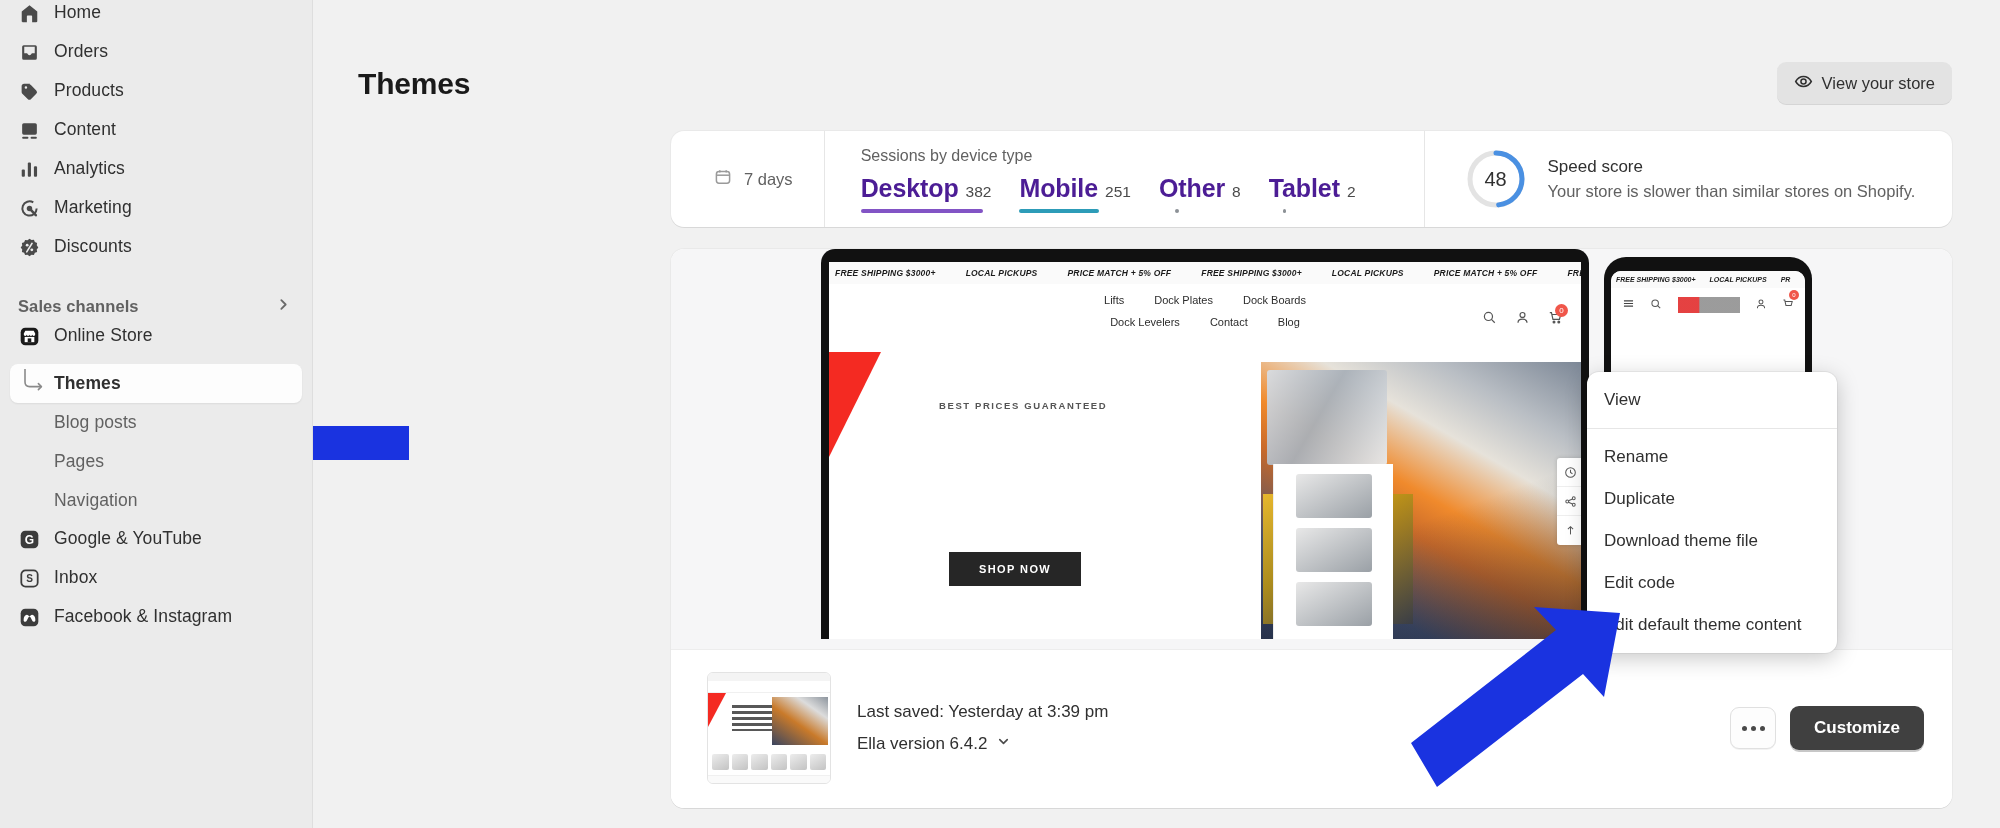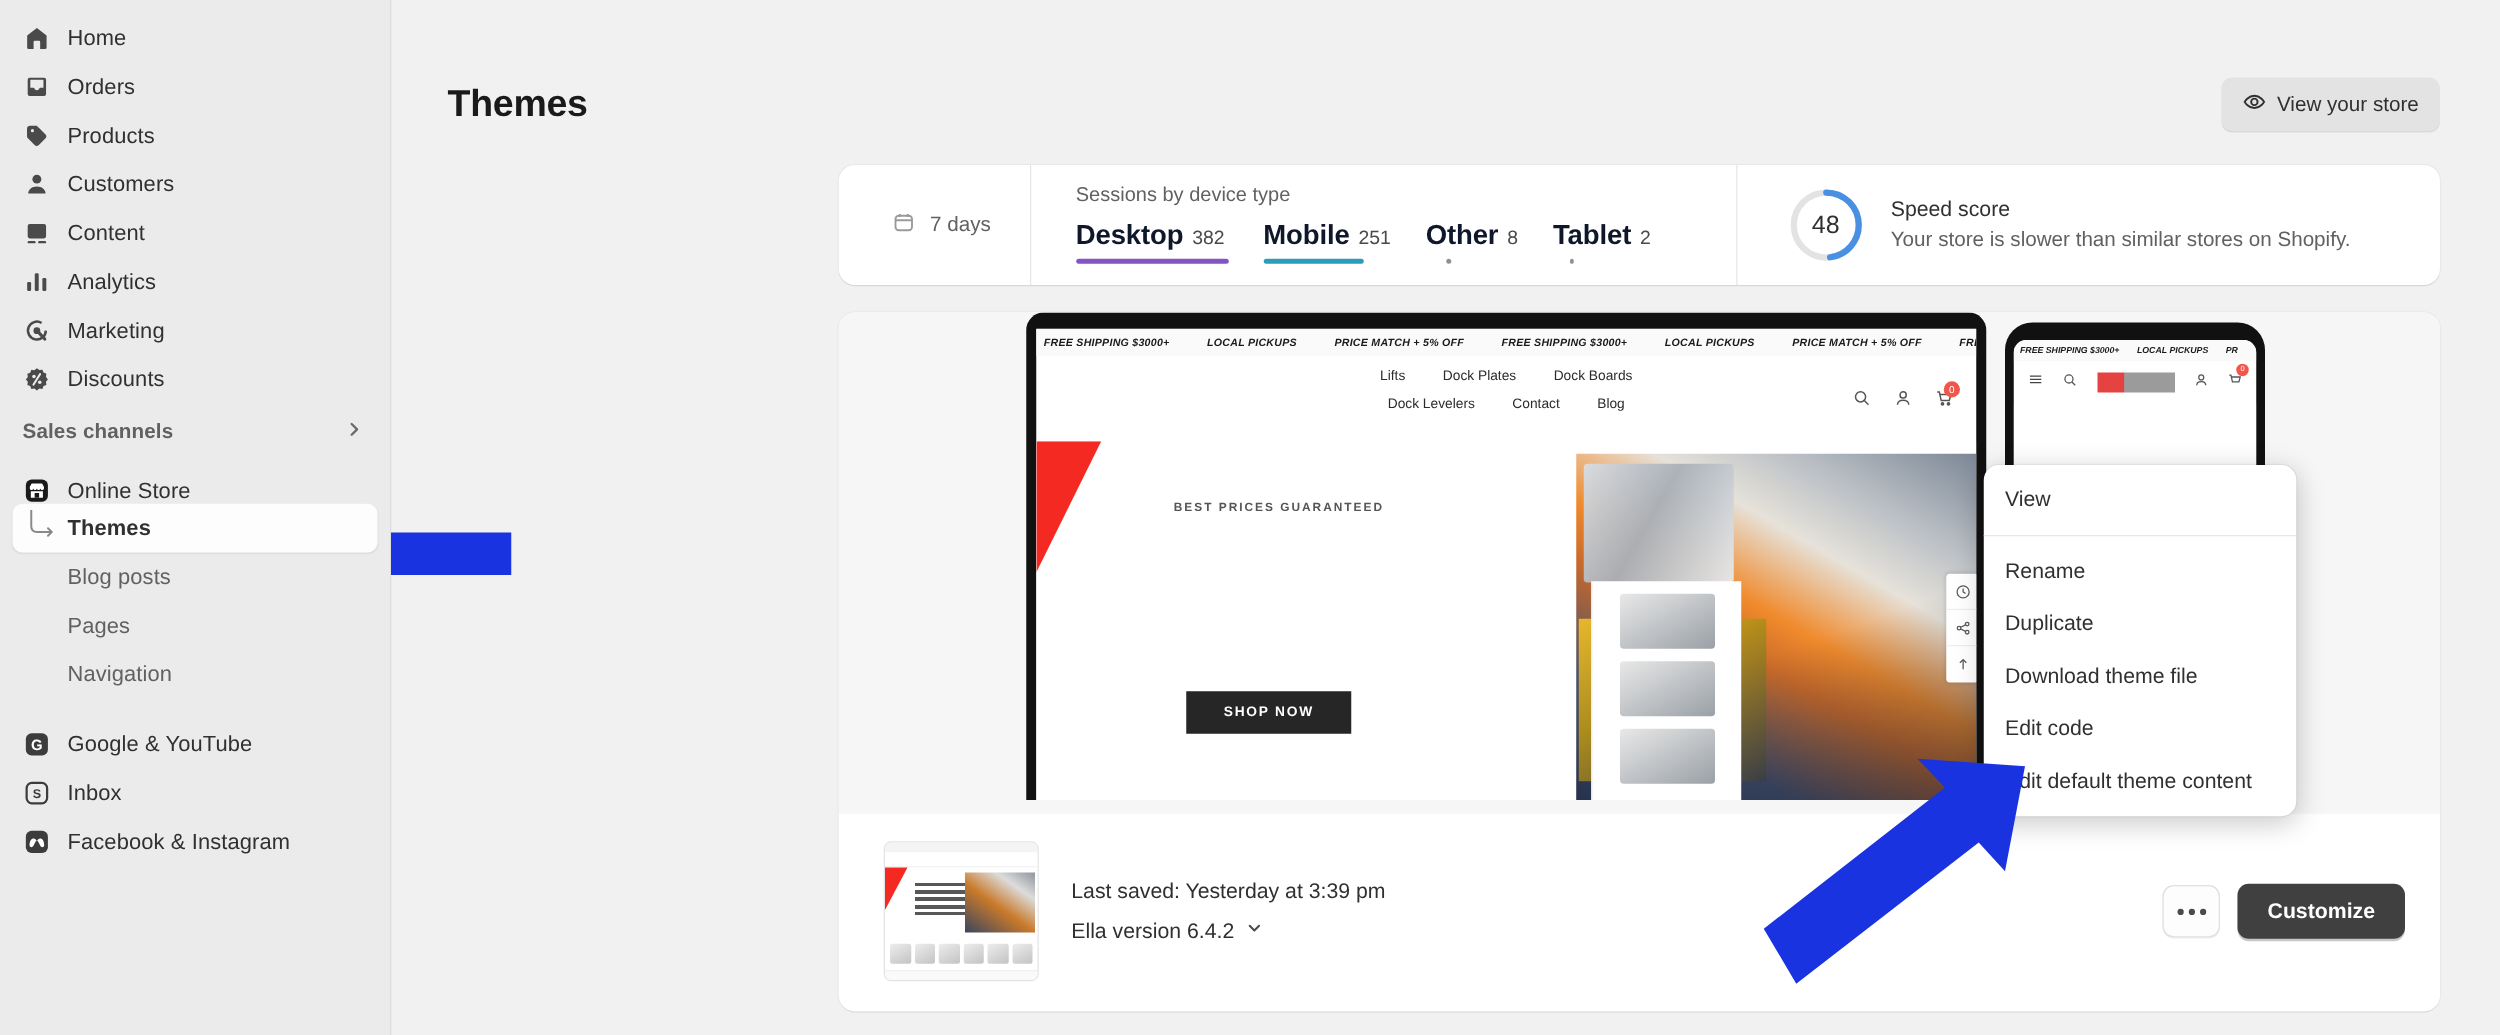--- a/index.html
+++ b/index.html
@@ -16,21 +16,21 @@
   .sidebar {
     width: 313px; height: 828px;
     background: #ebebeb;
     border-right: 1px solid #dedede;
     padding-top: 2px;
     flex: 0 0 313px;
     position: relative;
     z-index: 2;
   }
   .nav-item {
-    display: flex; align-items: flex-end;
+    display: flex; align-items: flex-start;
     height: 39px;
     margin: 0 10px;
     padding-left: 8px;
     border-radius: 8px;
     gap: 14px;
     cursor: pointer;
     color: #303030;
   }
   .nav-item .ico { width: 22px; height: 22px; display: flex; align-items: center; justify-content: center; flex: 0 0 22px; }
   .nav-item .ico svg { display: block; }
@@ -108,21 +108,21 @@
     border-right: 1px solid #e6e6e6;
     flex: 0 0 auto;
   }
   .stat-range .txt { font-size: 16.5px; color: #616161; }
 
   .sessions-block { padding: 16px 0 0 36px; flex: 0 0 auto; }
   .sessions-title { font-size: 16px; color: #616161; margin-bottom: 9px; }
   .device-row { display: flex; align-items: flex-end; gap: 28px; }
   .device { display: flex; flex-direction: column; gap: 6px; }
   .device .line1 { display: flex; align-items: baseline; gap: 7px; }
-  .device .dname { font-size: 22px; color: #0f172a; font-weight: 650; letter-spacing: -.1px; }
+  .device .dname { font-size: 25px; color: #4c1d95; font-weight: 650; letter-spacing: -.1px; }
   .device .dval { font-size: 15.5px; color: #4a4a4a; }
   .device .bar { height: 4px; border-radius: 2px; }
 
   .speed-block {
     display: flex; align-items: center; gap: 21px;
     margin-left: 68px;
     padding-left: 40px;
     border-left: 1px solid #e6e6e6;
     flex: 0 0 auto;
   }
@@ -378,29 +378,20 @@
 
     <div class="nav-item">
       <span class="ico">
         <svg width="21" height="21" viewBox="0 0 20 20" fill="#4a4a4a">
             <path d="M10.4 2.5H4.8c-1.3 0-2.3 1-2.3 2.3v5.6c0 .6.24 1.2.67 1.63l5.1 5.1a2.3 2.3 0 0 0 3.26 0l4.9-4.9a2.3 2.3 0 0 0 0-3.26l-5.1-5.1a2.3 2.3 0 0 0-1.63-.67h.7zM6.6 7.4a1.2 1.2 0 1 1 0-2.4 1.2 1.2 0 0 1 0 2.4z"></path>
           </svg>
       </span>
       <span class="lbl">Products</span>
     </div>
 
-    <div class="nav-item">
-      <span class="ico">
-        <svg width="21" height="21" viewBox="0 0 20 20" fill="#4a4a4a">
-            <circle cx="10" cy="6" r="3.4"></circle>
-            <path d="M3.4 17c0-3.3 2.95-5.4 6.6-5.4s6.6 2.1 6.6 5.4H3.4z"></path>
-          </svg>
-      </span>
-      <span class="lbl">Customers</span>
-    </div>
 
     <div class="nav-item">
       <span class="ico">
         <svg width="21" height="21" viewBox="0 0 20 20" fill="#4a4a4a">
           <path d="M3 4.6A1.6 1.6 0 0 1 4.6 3h10.8A1.6 1.6 0 0 1 17 4.6v7.8a1.6 1.6 0 0 1-1.6 1.6H4.6A1.6 1.6 0 0 1 3 12.4V4.6zm2.1 6.6 2.4-2.7 1.9 2.1 2.6-3.2 2.9 3.8H5.1z"></path>
           <rect x="3" y="16" width="6" height="1.8" rx=".9"></rect>
             <rect x="11" y="16" width="6" height="1.8" rx=".9"></rect>
         </svg>
       </span>
       <span class="lbl">Content</span>

